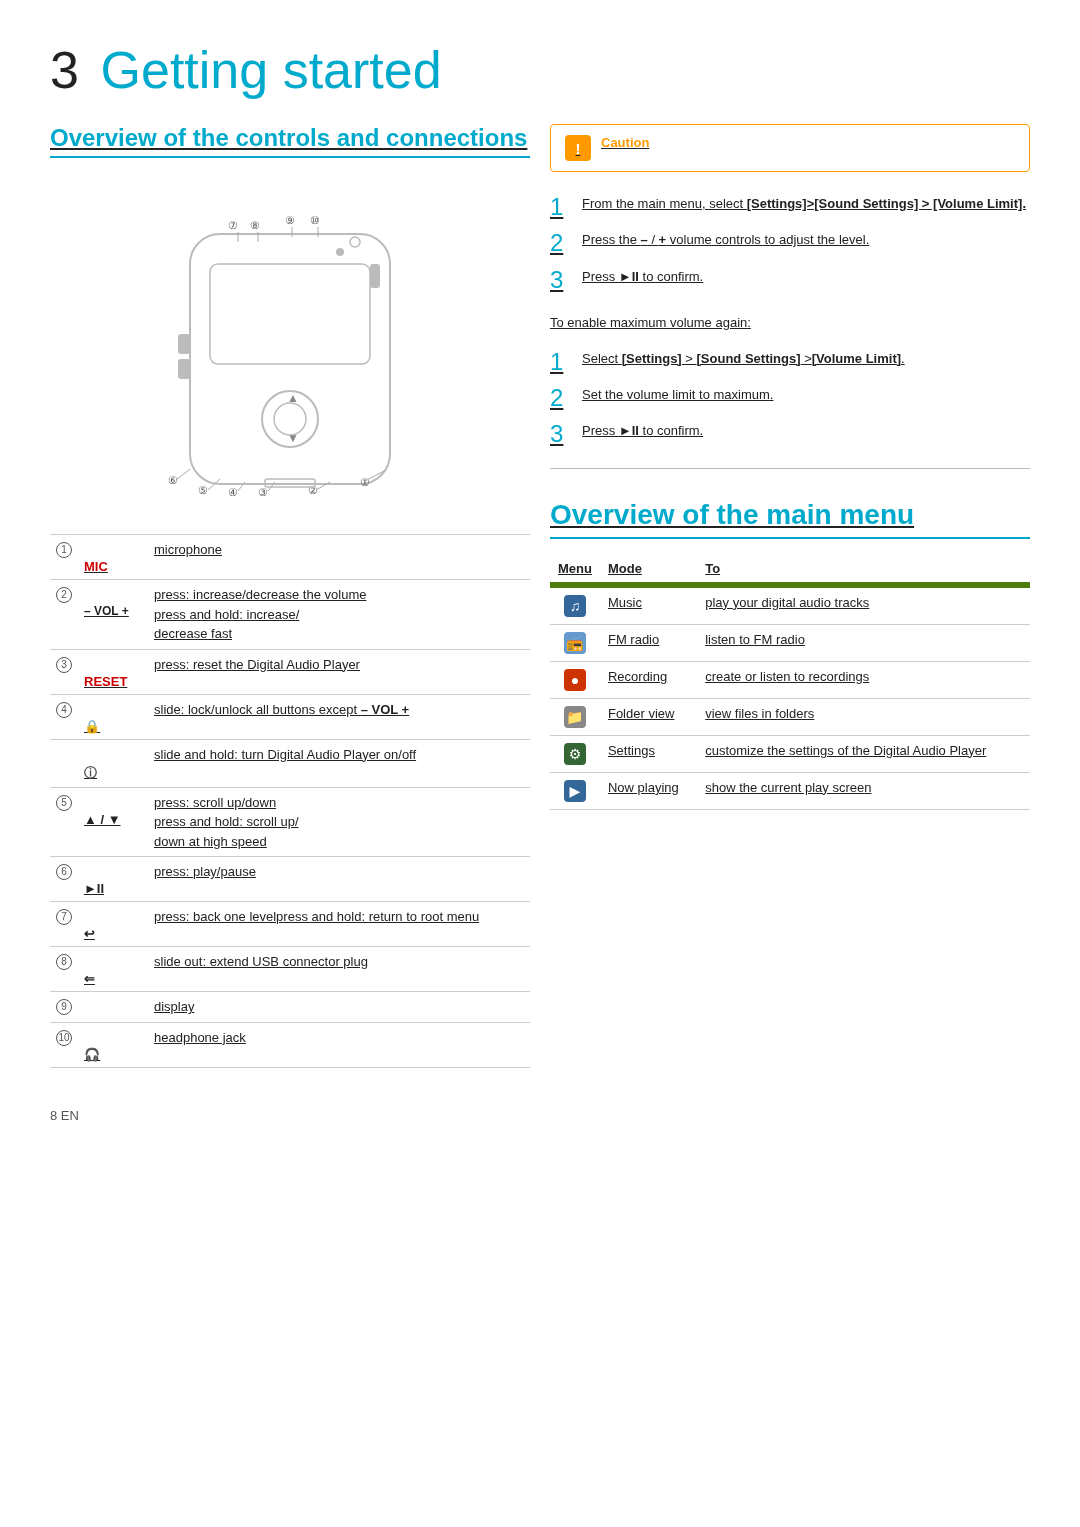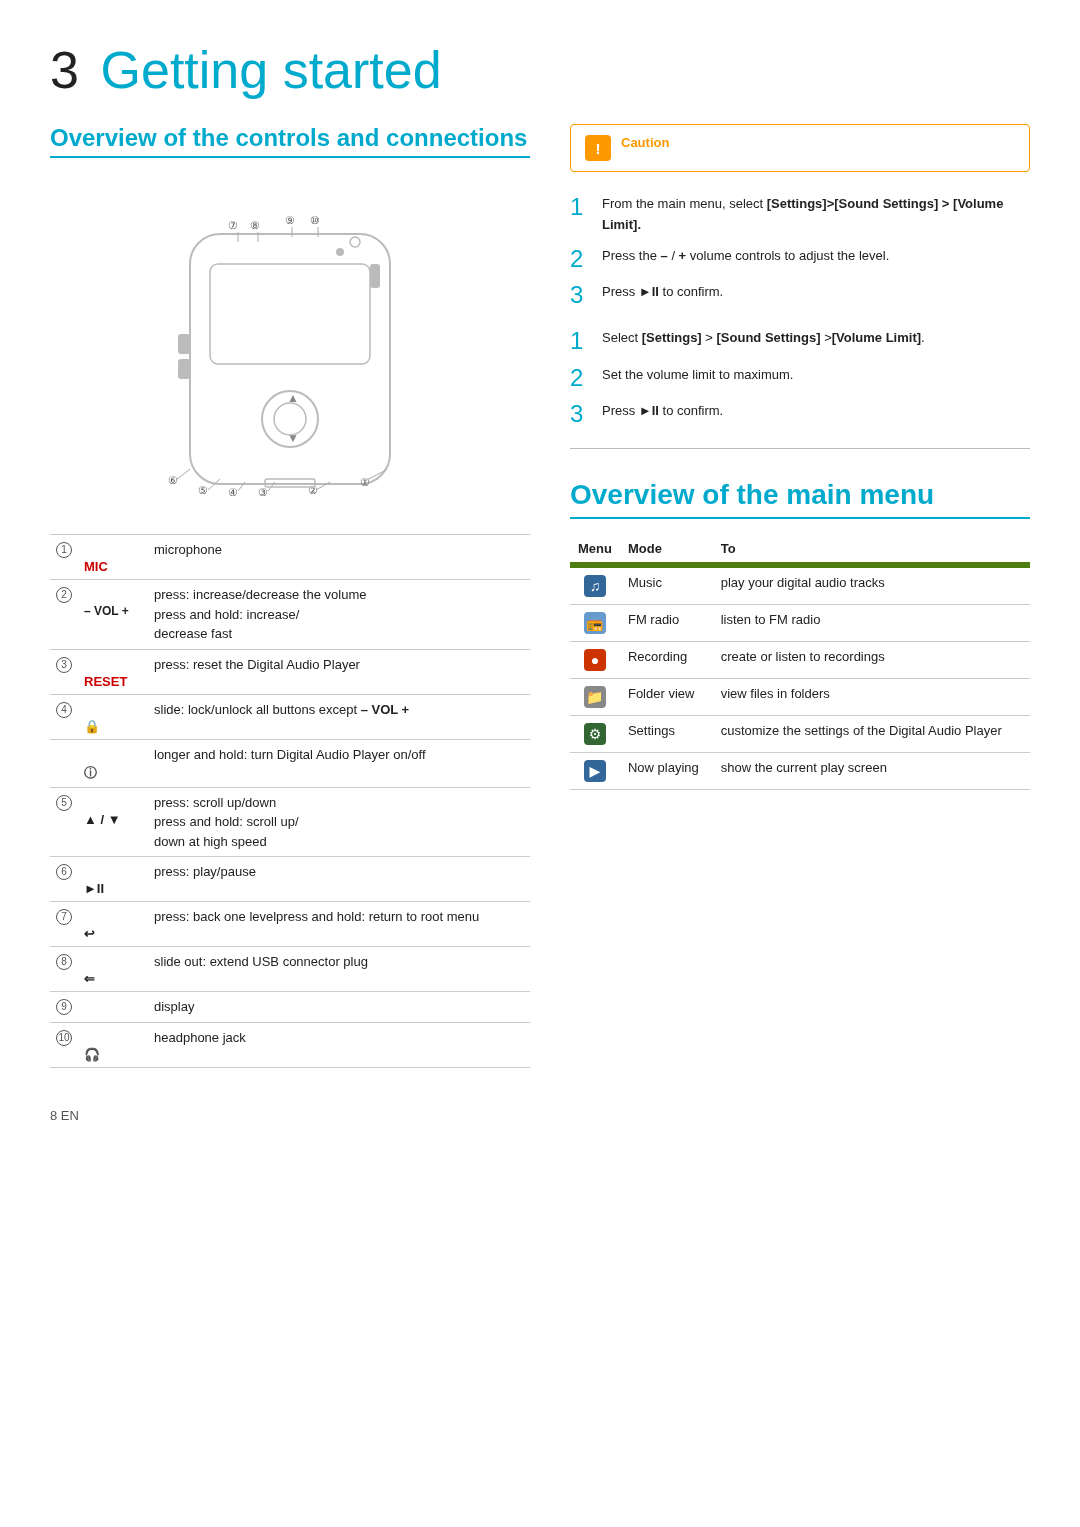--- a/index.html
+++ b/index.html
@@ -7,21 +7,22 @@
       font-family: Arial, sans-serif;
       background: #fff;
       color: #222;
       font-size: 13px;
       width: 1080px;
       min-height: 1527px;
       padding: 40px 50px 40px 50px;
     }
     .two-col {
       display: flex;
-      gap: 40px;
+      gap: 20px;
+      text-decoration: underline;
     }
     .left-col {
       width: 480px;
       flex-shrink: 0;
     }
     .right-col {
       flex: 1;
     }
     
     .section-title {
@@ -304,21 +305,21 @@
           <td class="desc-cell">press: reset the Digital Audio Player</td>
         </tr>
         <tr>
           <td class="num-cell"><span class="circle-num">4</span></td>
           <td class="label-cell" style="color:#00aacc;">🔒</td>
           <td class="desc-cell">slide: lock/unlock all buttons except <b>– VOL +</b></td>
         </tr>
         <tr>
           <td class="num-cell"></td>
           <td class="label-cell" style="color:#555;">ⓘ</td>
-          <td class="desc-cell">longer and hold: turn Digital Audio Player on/off</td>
+          <td class="desc-cell">slide and hold: turn Digital Audio Player on/off</td>
         </tr>
         <tr>
           <td class="num-cell"><span class="circle-num">5</span></td>
           <td class="label-cell" style="color:#222;">▲ / ▼</td>
           <td class="desc-cell">press: scroll up/down<br>press and hold: scroll up/<br>down at high speed</td>
         </tr>
         <tr>
           <td class="num-cell"><span class="circle-num">6</span></td>
           <td class="label-cell" style="color:#222;">►II</td>
           <td class="desc-cell">press: play/pause</td>
@@ -367,20 +368,21 @@
         <div class="step-content">Press the <b>–</b> / <b>+</b> volume controls to adjust the level.</div>
       </div>
       <div class="step-item">
         <div class="step-num">3</div>
         <div class="step-content">
           Press <b>►II</b> to confirm.
         </div>
       </div>
     </div>
 
+    <p class="body-text">To enable maximum volume again:</p>
 
     <div class="step-list">
       <div class="step-item">
         <div class="step-num">1</div>
         <div class="step-content">Select <b>[Settings]</b> &gt; <b>[Sound Settings]</b> &gt;<b>[Volume Limit]</b>.</div>
       </div>
       <div class="step-item">
         <div class="step-num">2</div>
         <div class="step-content">Set the volume limit to maximum.</div>
       </div>

